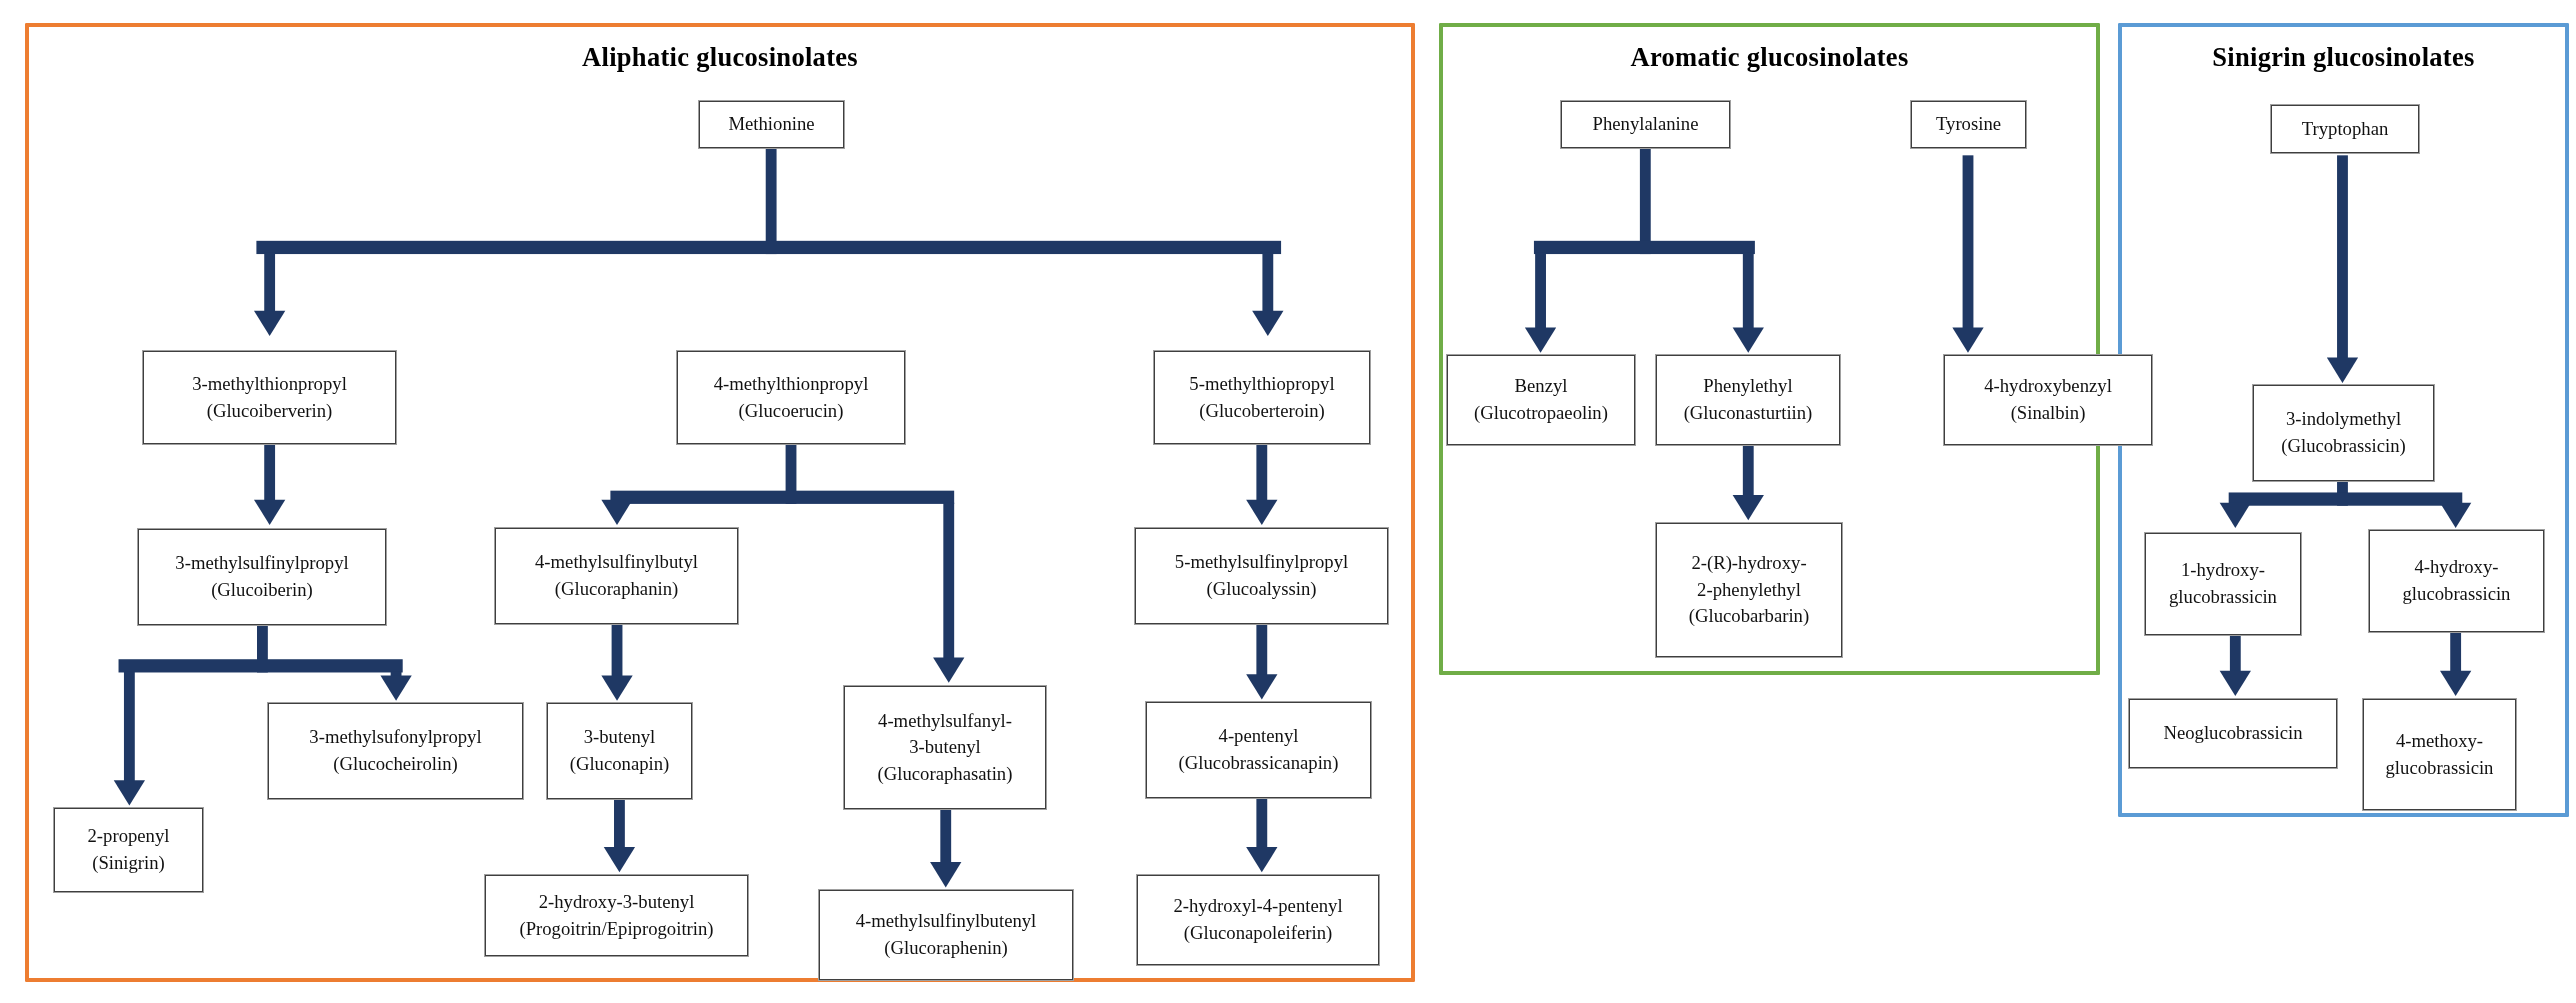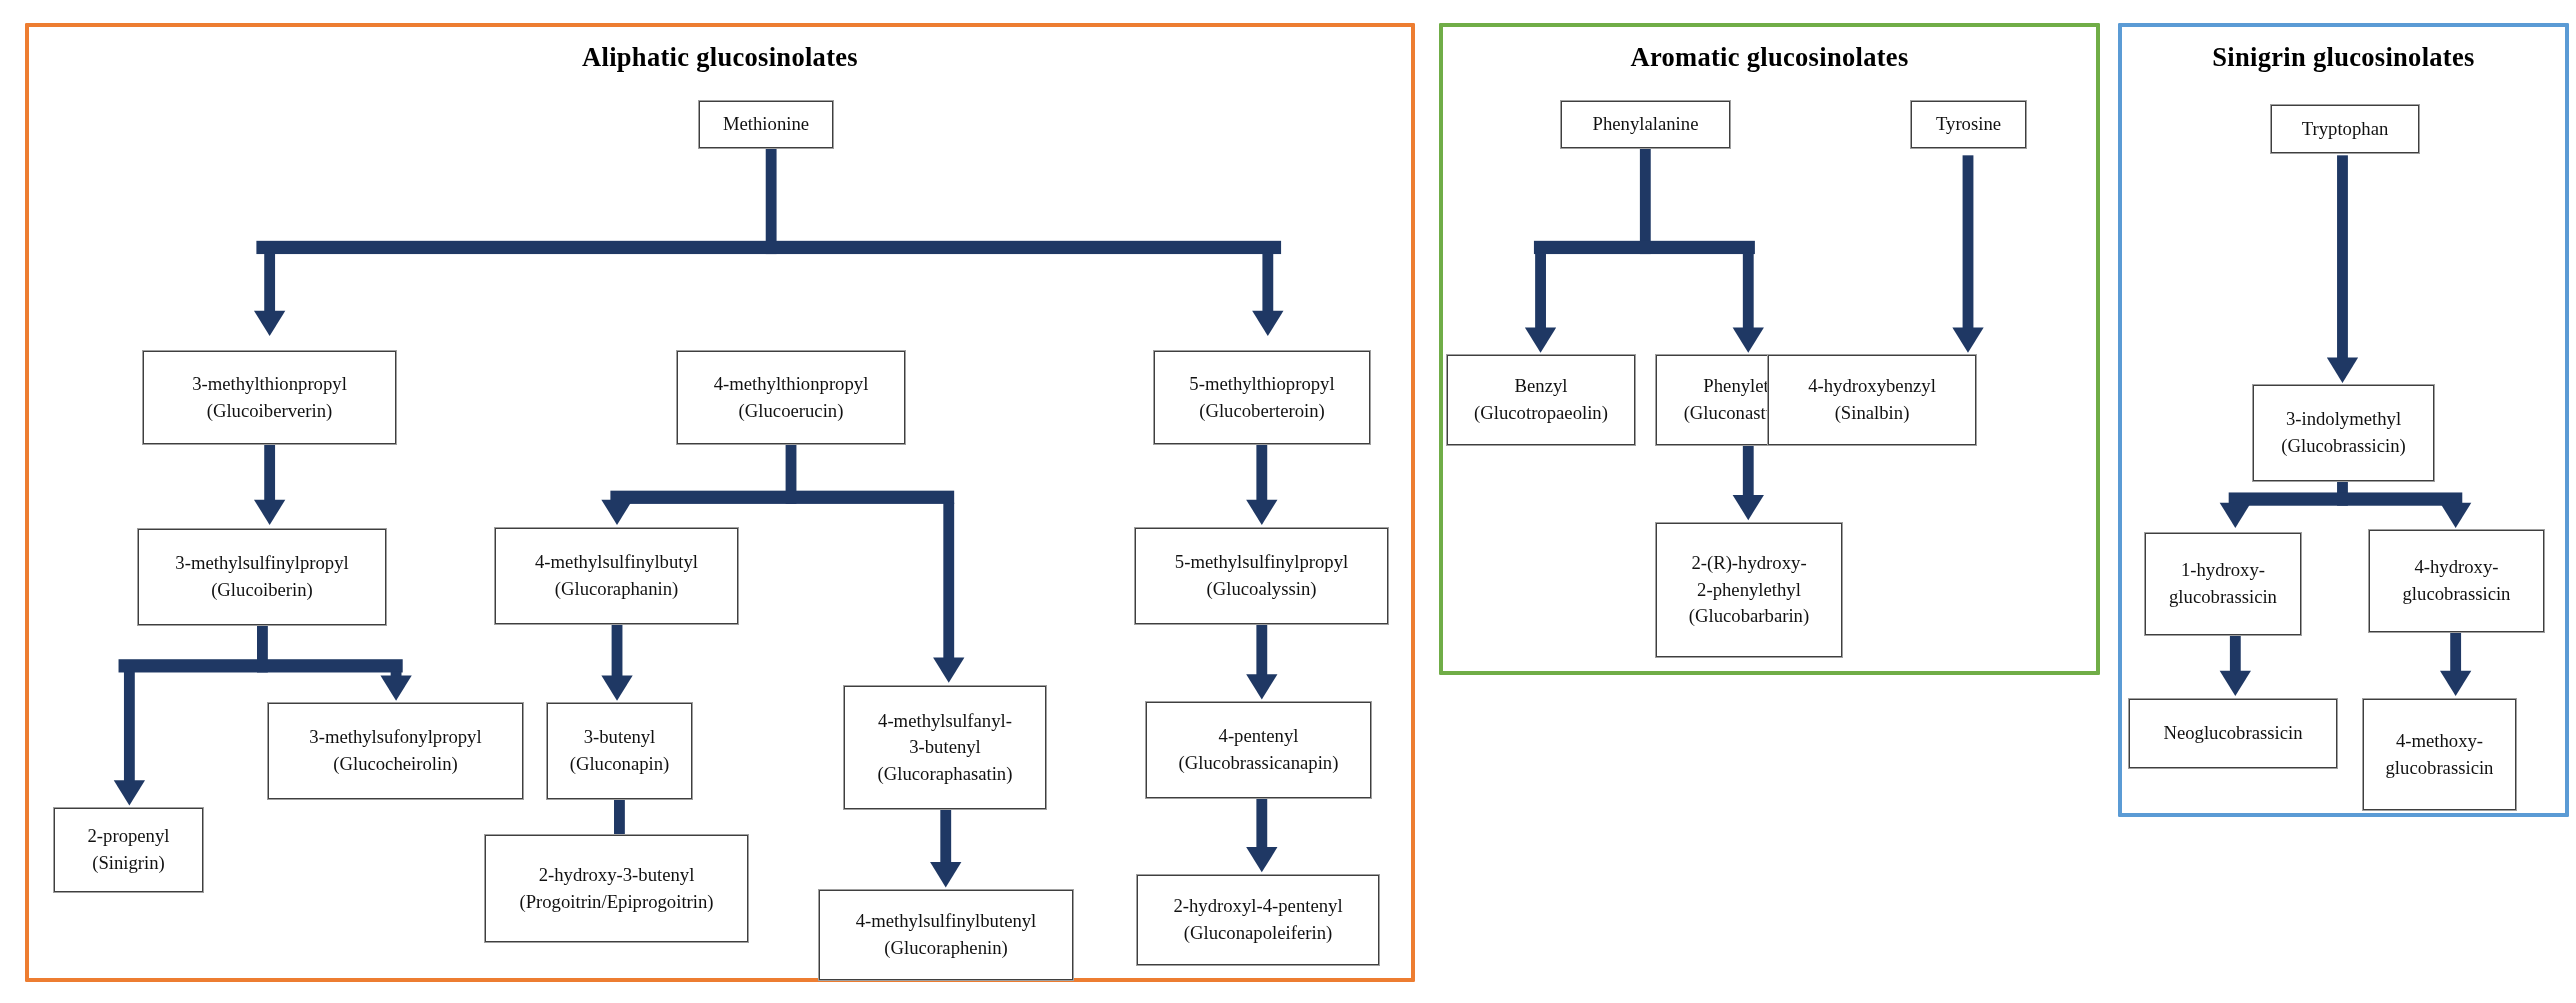--- a/index.html
+++ b/index.html
@@ -108,21 +108,21 @@
       <polygon points="3864,594 3916,594 3890,636" fill="#1f3864"></polygon>
       <rect x="3881" y="800" width="18" height="40" fill="#1f3864"></rect>
       <rect x="3701" y="818" width="388" height="22" fill="#1f3864"></rect>
       <polygon points="3686,835 3738,835 3712,877" fill="#1f3864"></polygon>
       <polygon points="4052,835 4104,835 4078,877" fill="#1f3864"></polygon>
       <rect x="3703" y="1050" width="18" height="66" fill="#1f3864"></rect>
       <polygon points="3686,1114 3738,1114 3712,1156" fill="#1f3864"></polygon>
       <rect x="4069" y="1050" width="18" height="66" fill="#1f3864"></rect>
       <polygon points="4052,1114 4104,1114 4078,1156" fill="#1f3864"></polygon>
     </svg>
-<div class="node" style="left: 699px; top: 101px; width: 134px; height: 47px;">
+<div class="node" style="left: 699px; top: 101px; width: 145px; height: 47px;">
       <div class="node-line">Methionine</div>
     </div>
     <div class="node" style="left: 143px; top: 351px; width: 253px; height: 93px;">
       <div class="node-line">3-methylthionpropyl</div>
       <div class="node-line">(Glucoiberverin)</div>
     </div>
     <div class="node" style="left: 677px; top: 351px; width: 228px; height: 93px;">
       <div class="node-line">4-methylthionpropyl</div>
       <div class="node-line">(Glucoerucin)</div>
     </div>
@@ -156,21 +156,21 @@
       <div class="node-line">(Glucoraphasatin)</div>
     </div>
     <div class="node" style="left: 1146px; top: 702px; width: 225px; height: 96px;">
       <div class="node-line">4-pentenyl</div>
       <div class="node-line">(Glucobrassicanapin)</div>
     </div>
     <div class="node" style="left: 54px; top: 808px; width: 149px; height: 84px;">
       <div class="node-line">2-propenyl</div>
       <div class="node-line">(Sinigrin)</div>
     </div>
-    <div class="node" style="left: 485px; top: 835px; width: 263px; height: 107px;">
+    <div class="node" style="left: 485px; top: 875px; width: 263px; height: 81px;">
       <div class="node-line">2-hydroxy-3-butenyl</div>
       <div class="node-line">(Progoitrin/Epiprogoitrin)</div>
     </div>
     <div class="node" style="left: 819px; top: 890px; width: 254px; height: 90px;">
       <div class="node-line">4-methylsulfinylbutenyl</div>
       <div class="node-line">(Glucoraphenin)</div>
     </div>
     <div class="node" style="left: 1137px; top: 875px; width: 242px; height: 90px;">
       <div class="node-line">2-hydroxyl-4-pentenyl</div>
       <div class="node-line">(Gluconapoleiferin)</div>
@@ -182,21 +182,21 @@
       <div class="node-line">Tyrosine</div>
     </div>
     <div class="node" style="left: 1447px; top: 355px; width: 188px; height: 90px;">
       <div class="node-line">Benzyl</div>
       <div class="node-line">(Glucotropaeolin)</div>
     </div>
     <div class="node" style="left: 1656px; top: 355px; width: 184px; height: 90px;">
       <div class="node-line">Phenylethyl</div>
       <div class="node-line">(Gluconasturtiin)</div>
     </div>
-    <div class="node" style="left: 1768px; top: 355px; width: 208px; height: 90px;">
+    <div class="node" style="left: 1944px; top: 355px; width: 208px; height: 90px;">
       <div class="node-line">4-hydroxybenzyl</div>
       <div class="node-line">(Sinalbin)</div>
     </div>
     <div class="node" style="left: 1656px; top: 523px; width: 186px; height: 134px;">
       <div class="node-line">2-(R)-hydroxy-</div>
       <div class="node-line">2-phenylethyl</div>
       <div class="node-line">(Glucobarbarin)</div>
     </div>
     <div class="node" style="left: 2271px; top: 105px; width: 148px; height: 48px;">
       <div class="node-line">Tryptophan</div>

